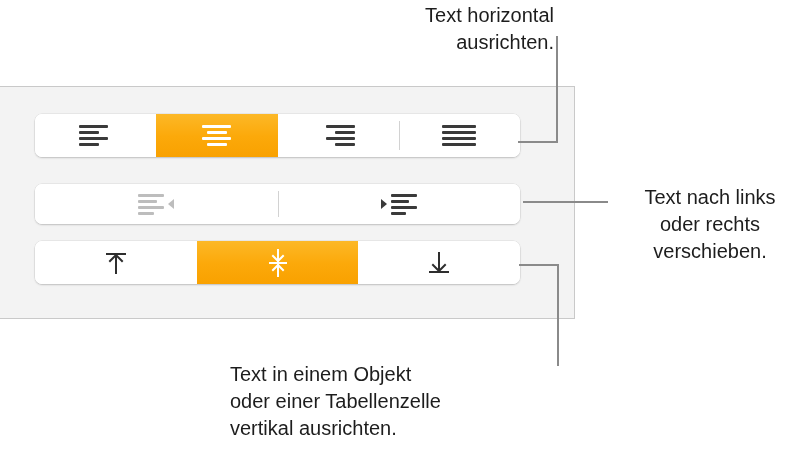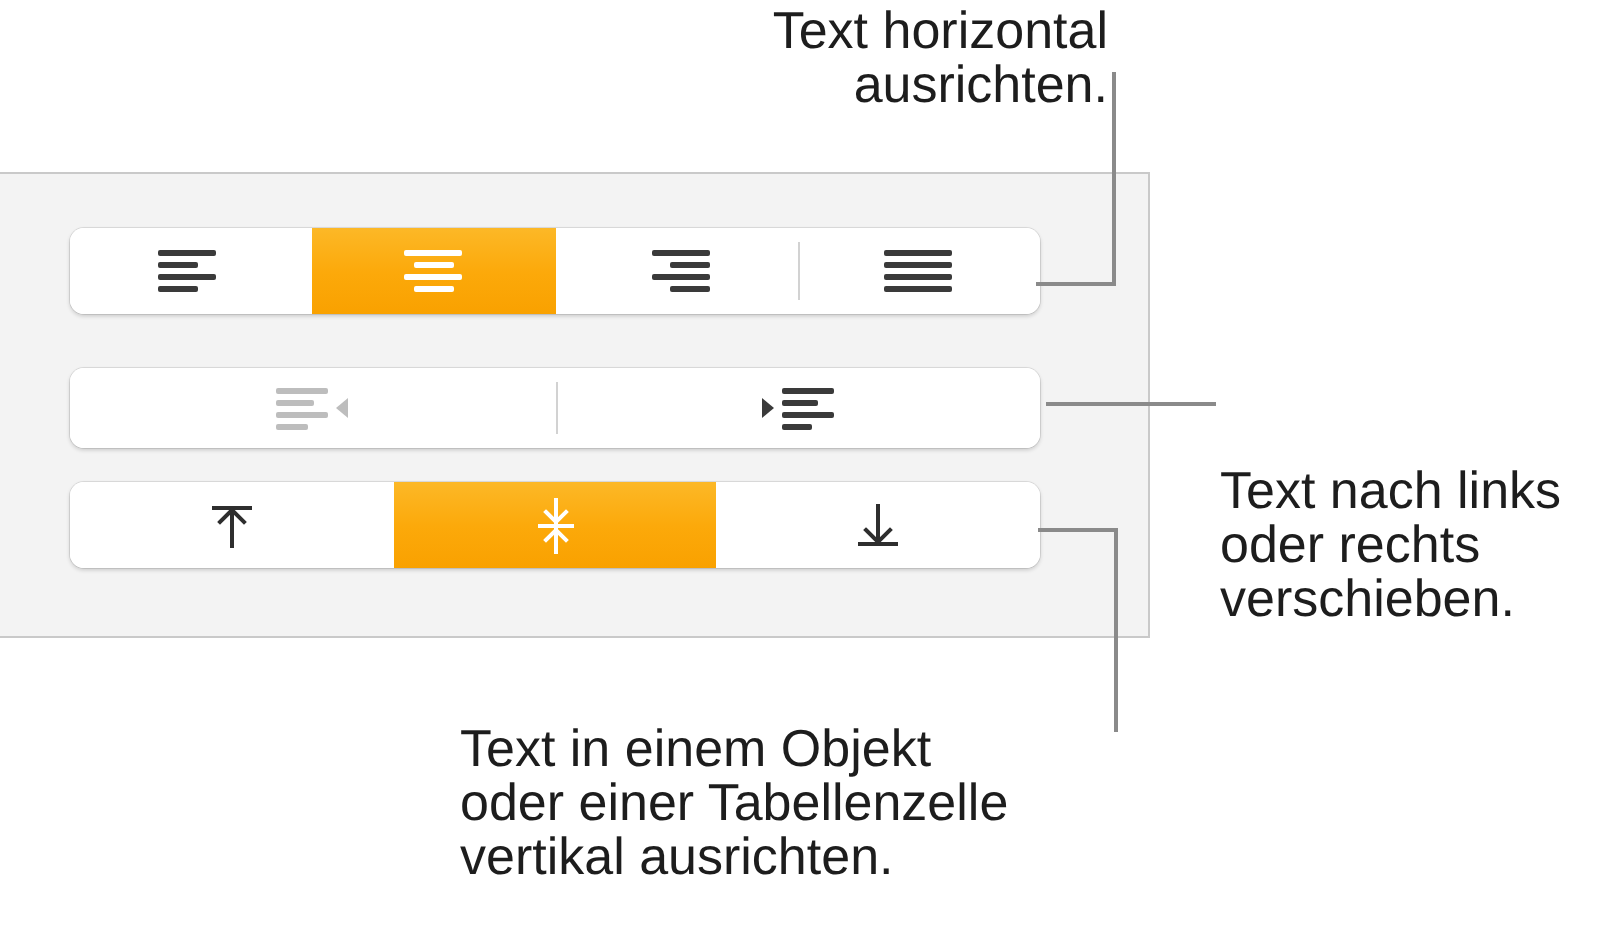--- a/index.html
+++ b/index.html
@@ -106,27 +106,27 @@
   .tri.left  { border-right: 6px solid #3a3a3a; }
   .tri.right { border-left:  6px solid #3a3a3a; }
   .tri.dim.left  { border-right-color: #bdbdbd; }
 
   
   .varrow { display: block; }
 
   
   .callout {
     position: absolute;
-    font-size: 26px;
+    font-size: 20px;
     line-height: 27px;
     color: #1d1d1d;
     white-space: pre-line;
   }
   #callout-horizontal { left: 336px; top: 2px;   width: 218px; text-align: right; }
-  #callout-indent     { left: 610px; top: 184px; width: 200px; text-align: left; margin-top: 48px; }
+  #callout-indent     { left: 610px; top: 184px; width: 200px; text-align: center; }
   #callout-vertical   { left: 230px; top: 361px; width: 330px; text-align: left; }
 
   
   .leader {
     position: absolute;
     background: #8a8a8a;
   }
   .leader.h { height: 2px; }
   .leader.v { width: 2px; }
 

